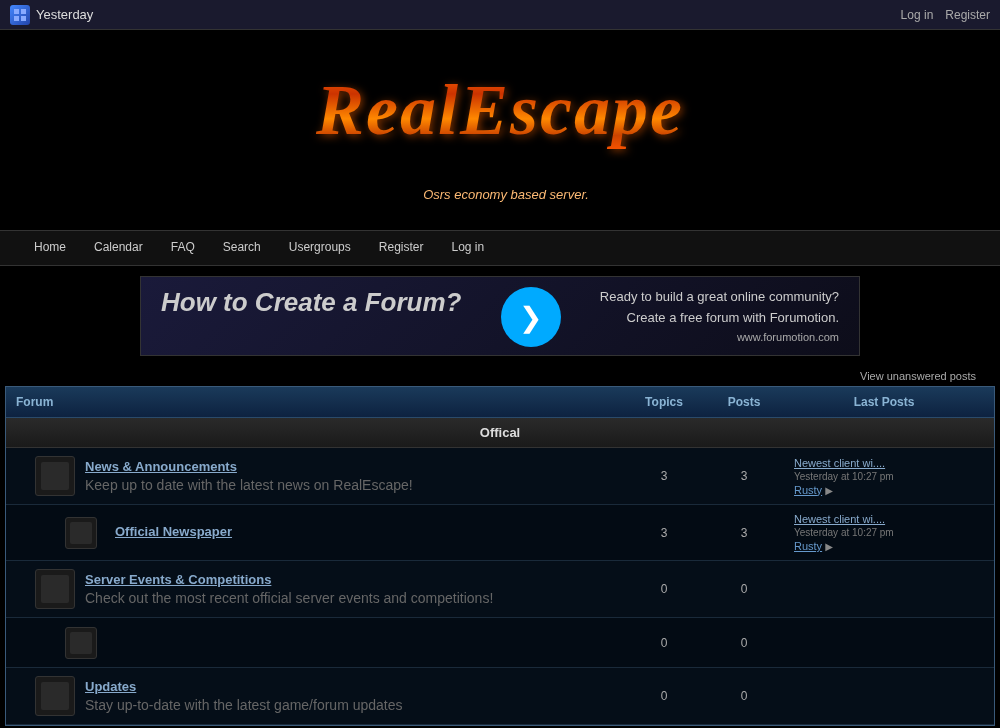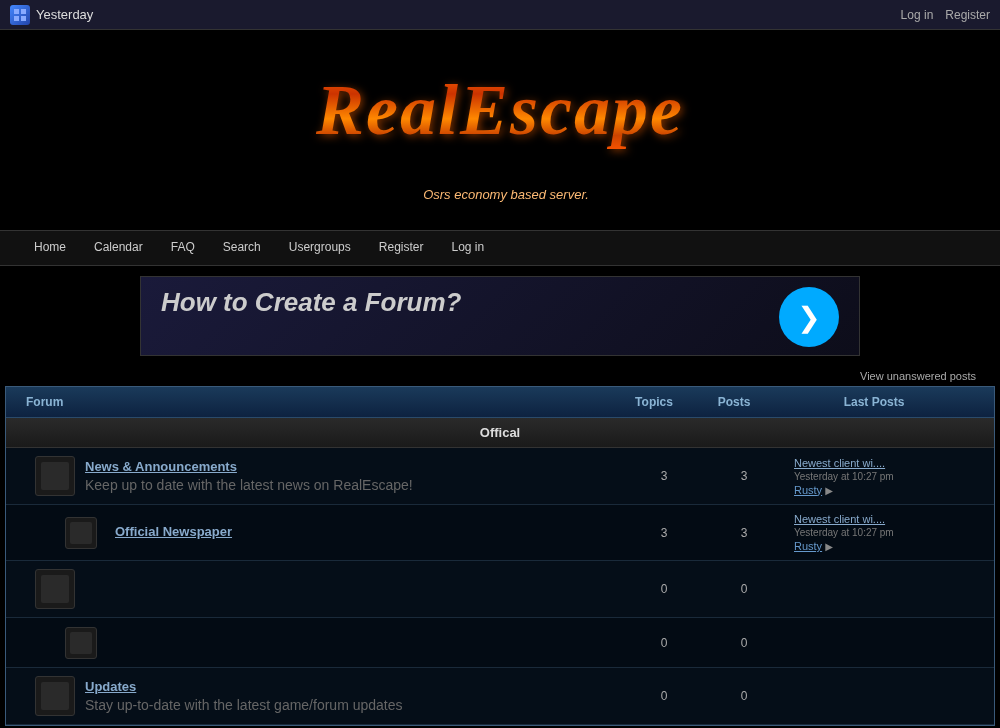--- a/index.html
+++ b/index.html
@@ -121,21 +121,21 @@
 
     
     #forum-wrapper {
       border: 1px solid #3a5a7a;
       margin: 0 5px 10px;
     }
     #forum-header-row {
       background: linear-gradient(180deg, #1a3a5a 0%, #0d2240 100%);
       display: grid;
       grid-template-columns: 1fr 80px 80px 200px;
-      padding: 8px 20px;
+      padding: 8px 10px;
       border-bottom: 1px solid #2a4a6a;
     }
     .forum-header-cell {
       color: #8ab4d4;
       font-size: 12px;
       font-weight: bold;
       text-align: center;
     }
     .forum-header-cell:first-child { text-align: left; }
 
@@ -256,20 +256,25 @@
   <a href="#" class="nav-item">Register</a>
   <a href="#" class="nav-item">Log in</a>
 </div>
 
 <div style="text-align:center; margin: 10px 0;">
   <div id="ad-banner">
     <div id="ad-left">How to Create a Forum?</div>
     <div id="ad-circle">
       <span>❯</span>
     </div>
+    <div id="ad-right">
+      <div>Ready to build a great online community?</div>
+      <div>Create a free forum with Forumotion.</div>
+      <div id="ad-url">www.forumotion.com</div>
+    </div>
   </div>
 </div>
 
 <div id="view-unanswered">
   <a href="#">View unanswered posts</a>
 </div>
 
 <div id="forum-wrapper">
 
   <div id="forum-header-row">
@@ -318,20 +323,24 @@
       <a href="#" class="last-post-user">Rusty</a>
       <span class="last-post-icon"> ▶</span>
     </div>
   </div>
 
   <div class="forum-row">
     <div class="forum-cell-main">
       <div class="forum-icon">
         <div class="forum-icon-inner"></div>
       </div>
+      <div>
+        <a href="#" class="forum-title">Server Events &amp; Competitions</a>
+        <span class="forum-desc">Check out the most recent official server events and competitions!</span>
+      </div>
     </div>
     <div class="forum-number">0</div>
     <div class="forum-number">0</div>
     <div class="last-post-cell"></div>
   </div>
 
   <div class="forum-row-sub">
     <div class="forum-cell-main">
       <div class="forum-icon" style="width:32px;height:32px;">
         <div class="forum-icon-inner" style="width:22px;height:22px;"></div>

